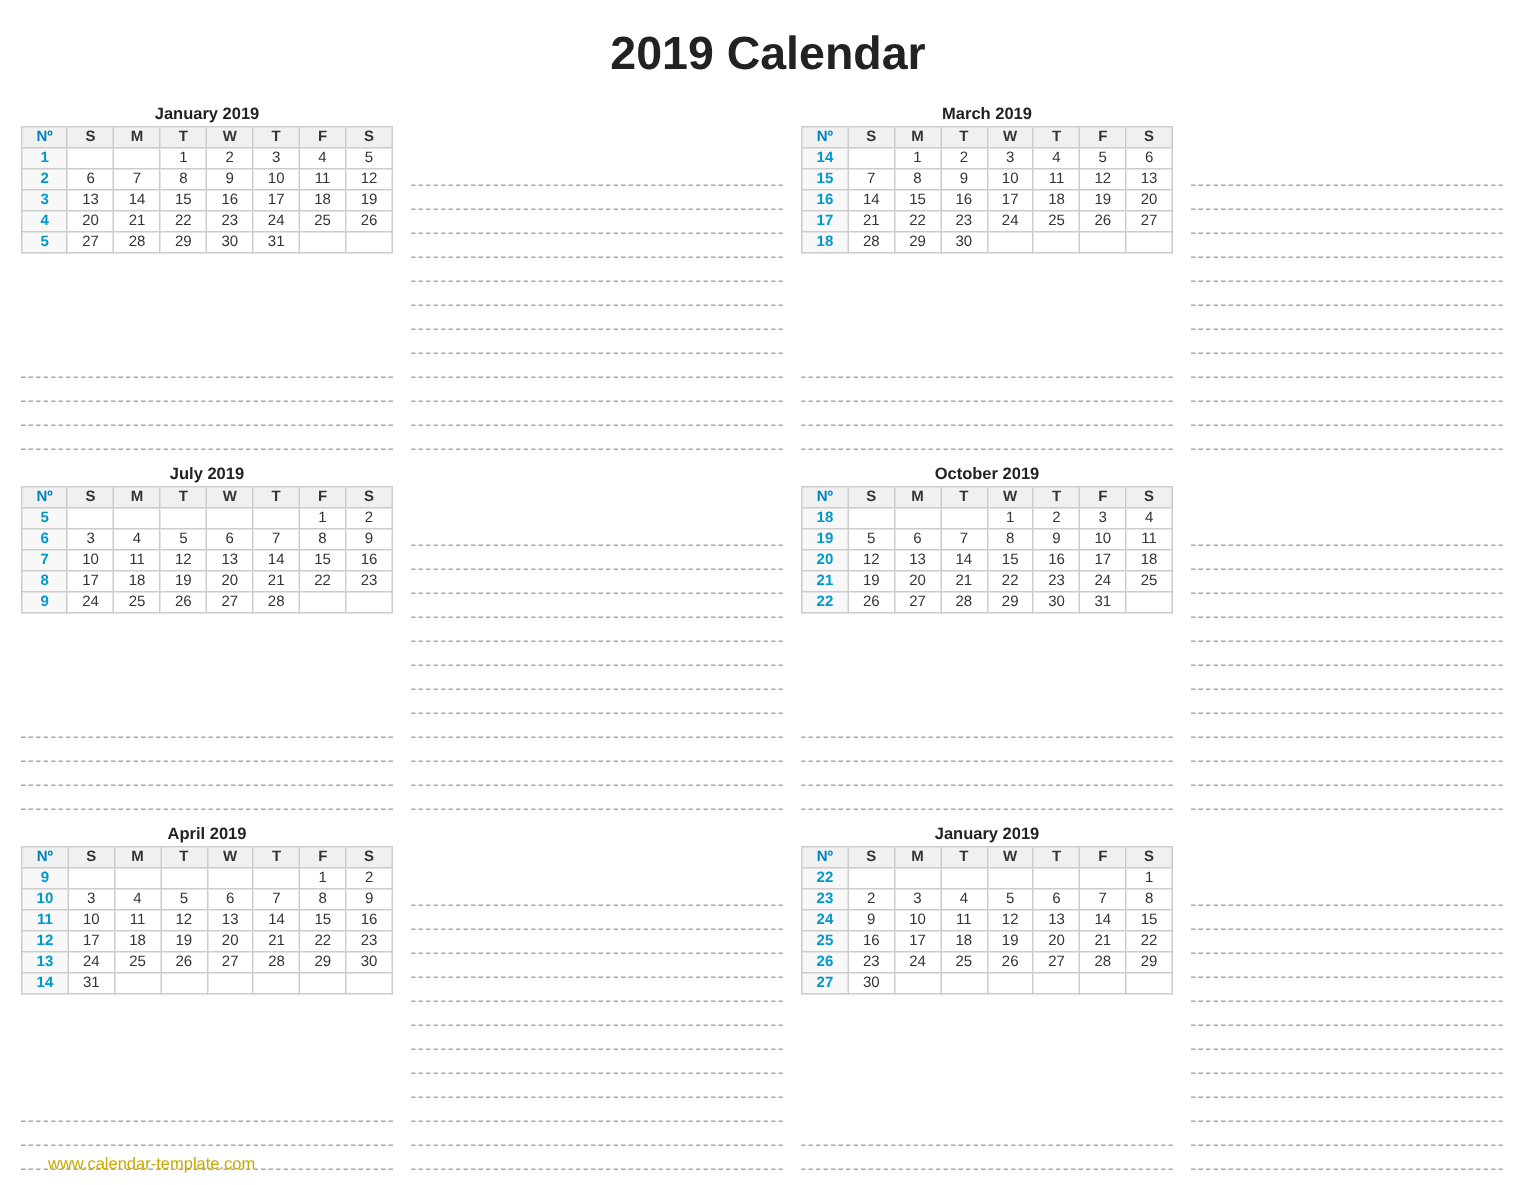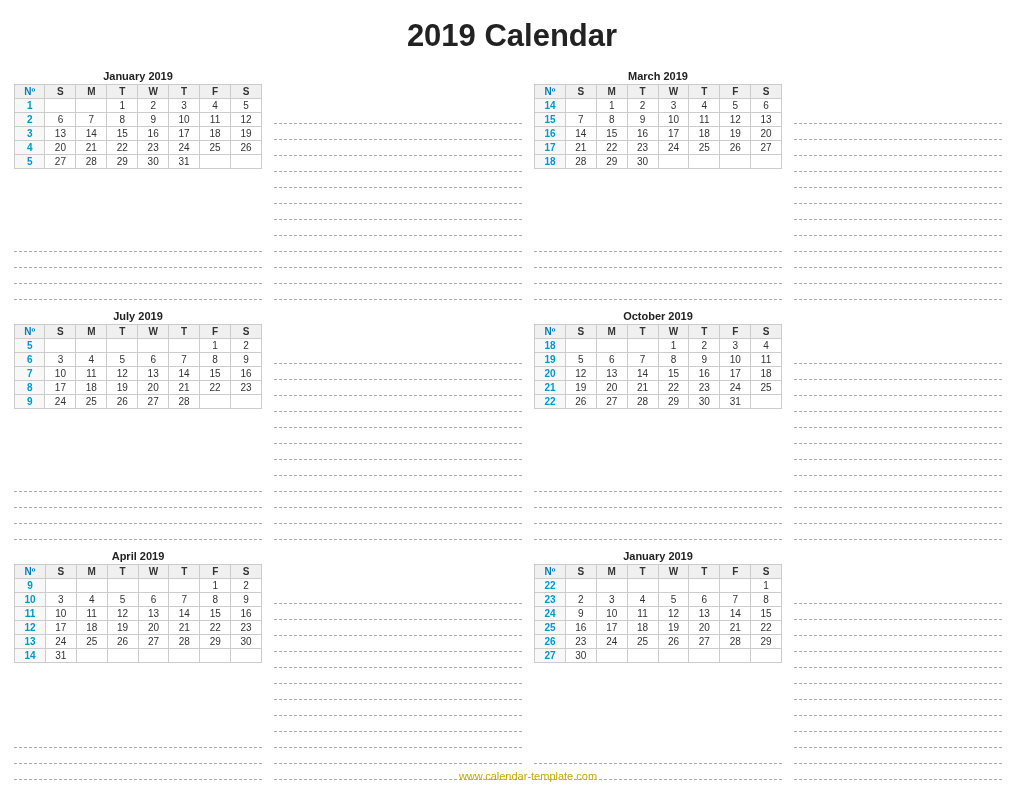--- a/index.html
+++ b/index.html
@@ -78,21 +78,20 @@
       flex-direction: column;
       justify-content: flex-end;
       margin-top: 4px;
     }
     .note-line {
       border-bottom: 1px dashed #aaa;
       height: 14px;
       margin-bottom: 2px;
     }
     .footer {
-      text-align: center;
       color: #c8a800;
       font-size: 11px;
       position: absolute;
       bottom: 8px;
       width: 100%;
       padding-left: 32px;
     }
   </style>
 </head>
 <body>

